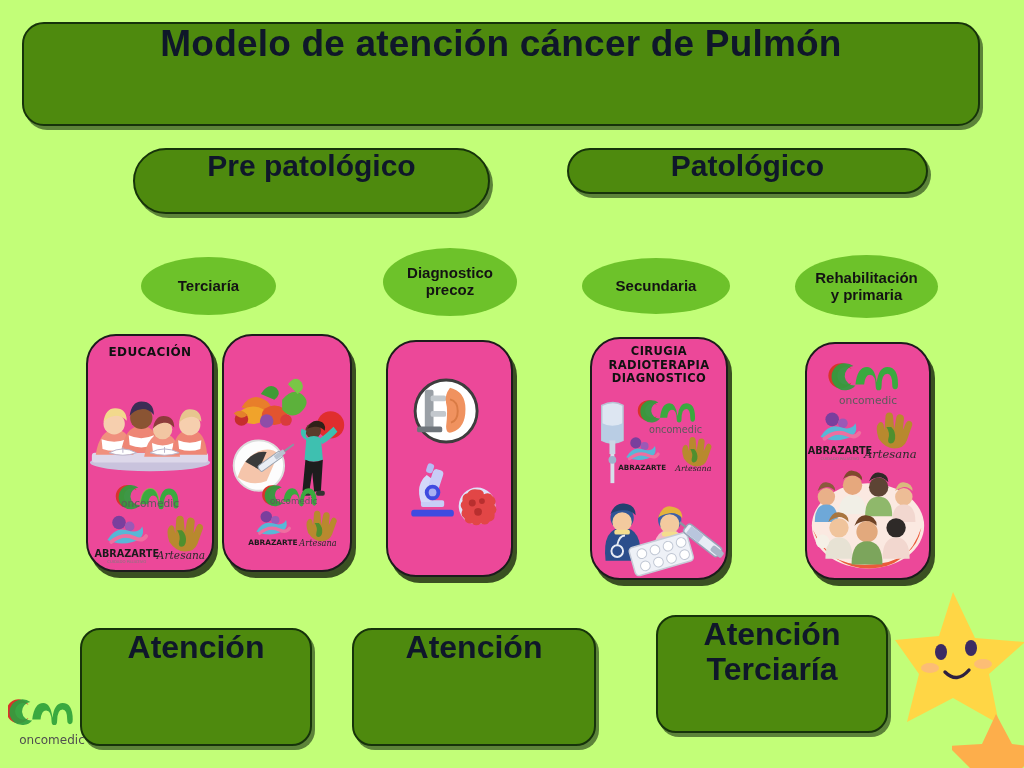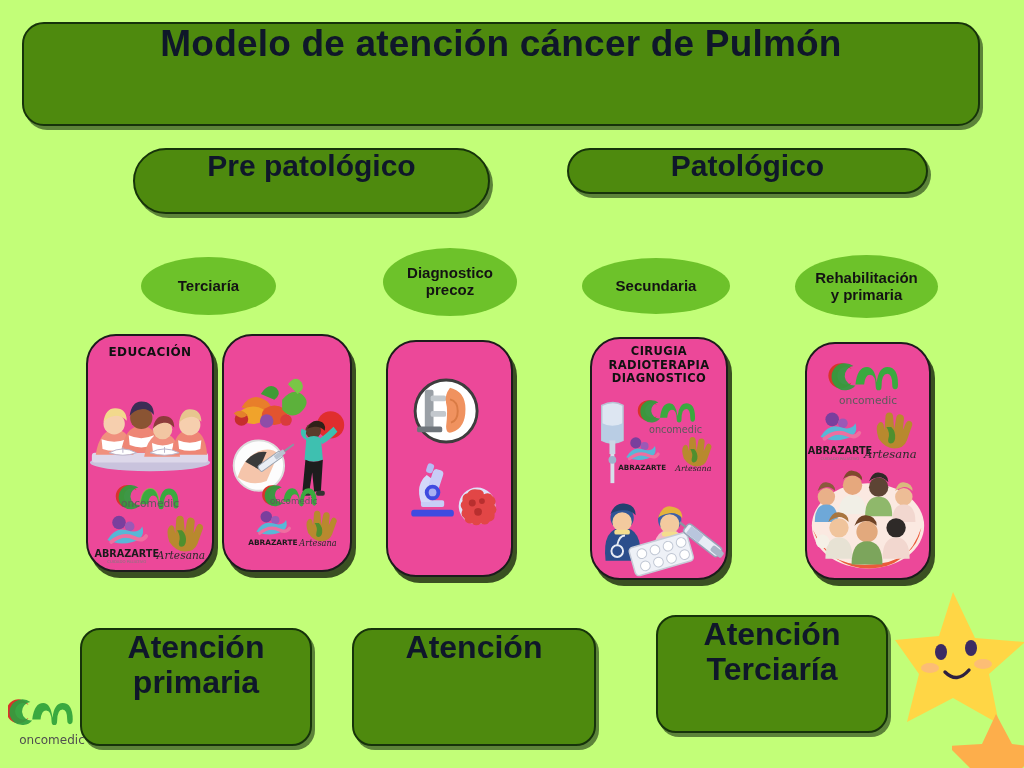--- a/index.html
+++ b/index.html
@@ -424,21 +424,20 @@
             </g>
           <circle cx="16" cy="72" r="7" fill="#f5f0e6"></circle>
         </g>
       </svg>
     </div>
   </div>
 
   <div class="gbox" id="level-1">
     <div>
       <span>Atención</span>
-      <span>primaria</span>
     </div>
   </div>
   <div class="gbox" id="level-2">
     <div>
       <span>Atención</span>
     </div>
   </div>
   <div class="gbox" id="level-3">
     <div>
       <span>Atención</span>

